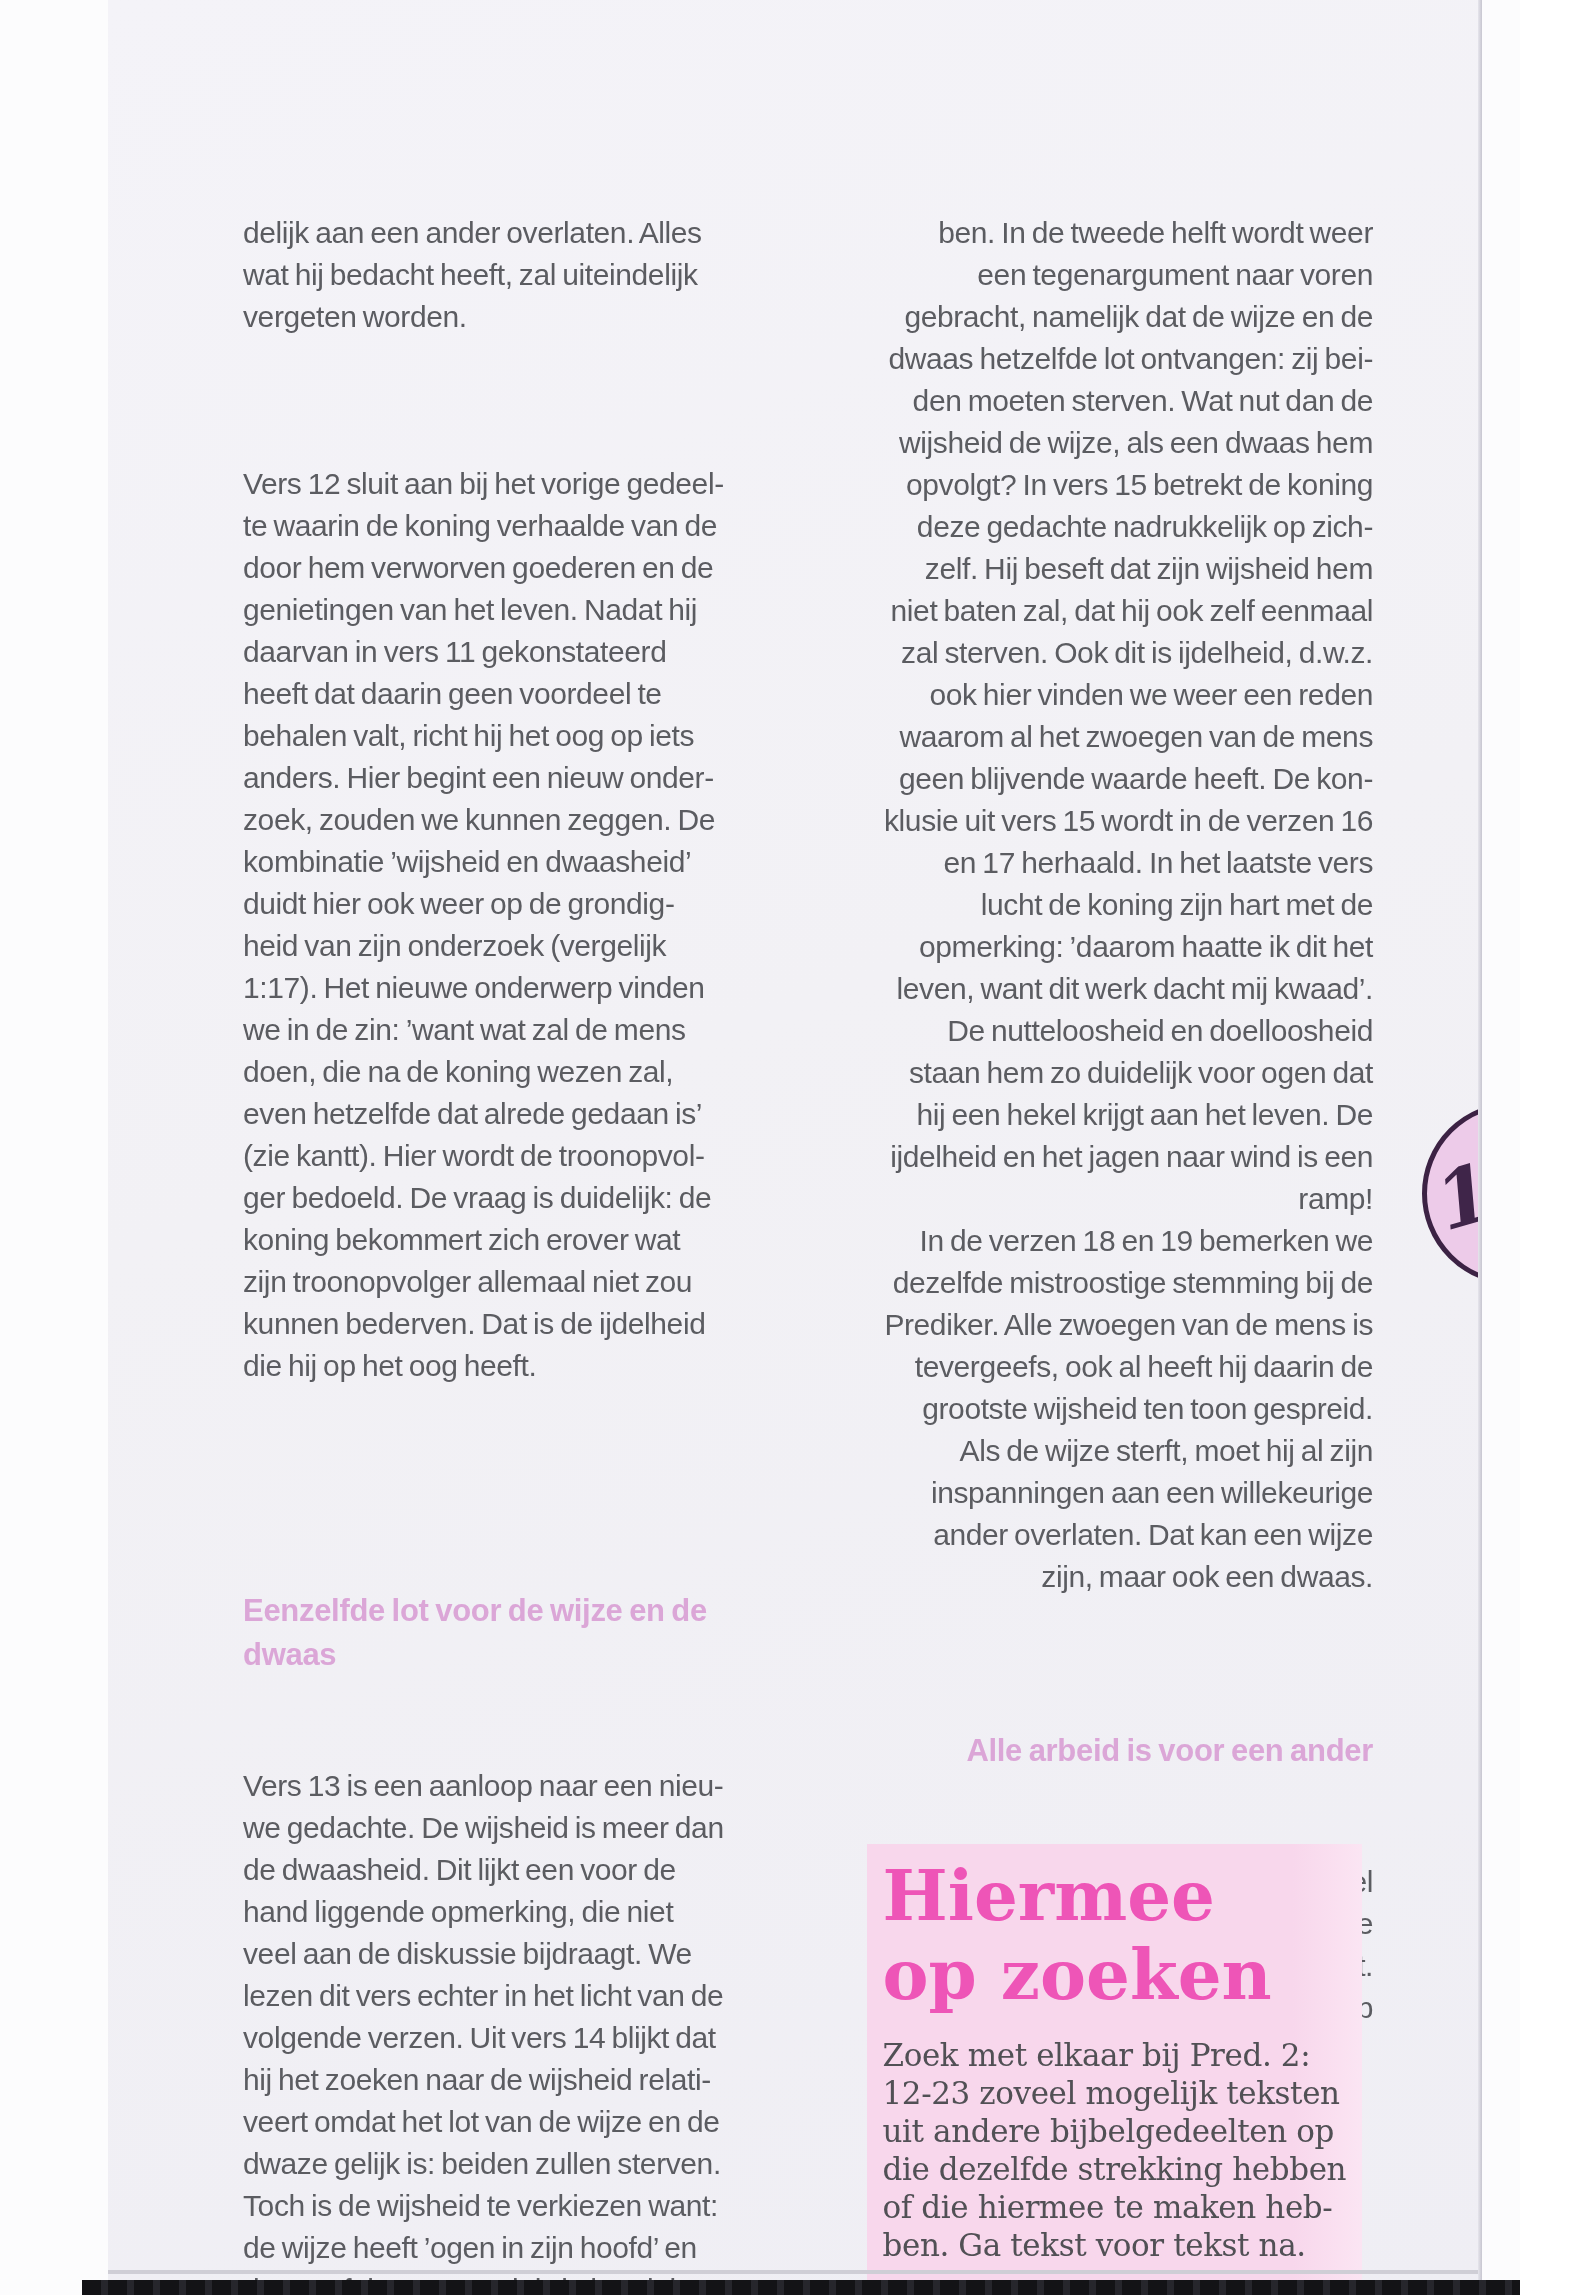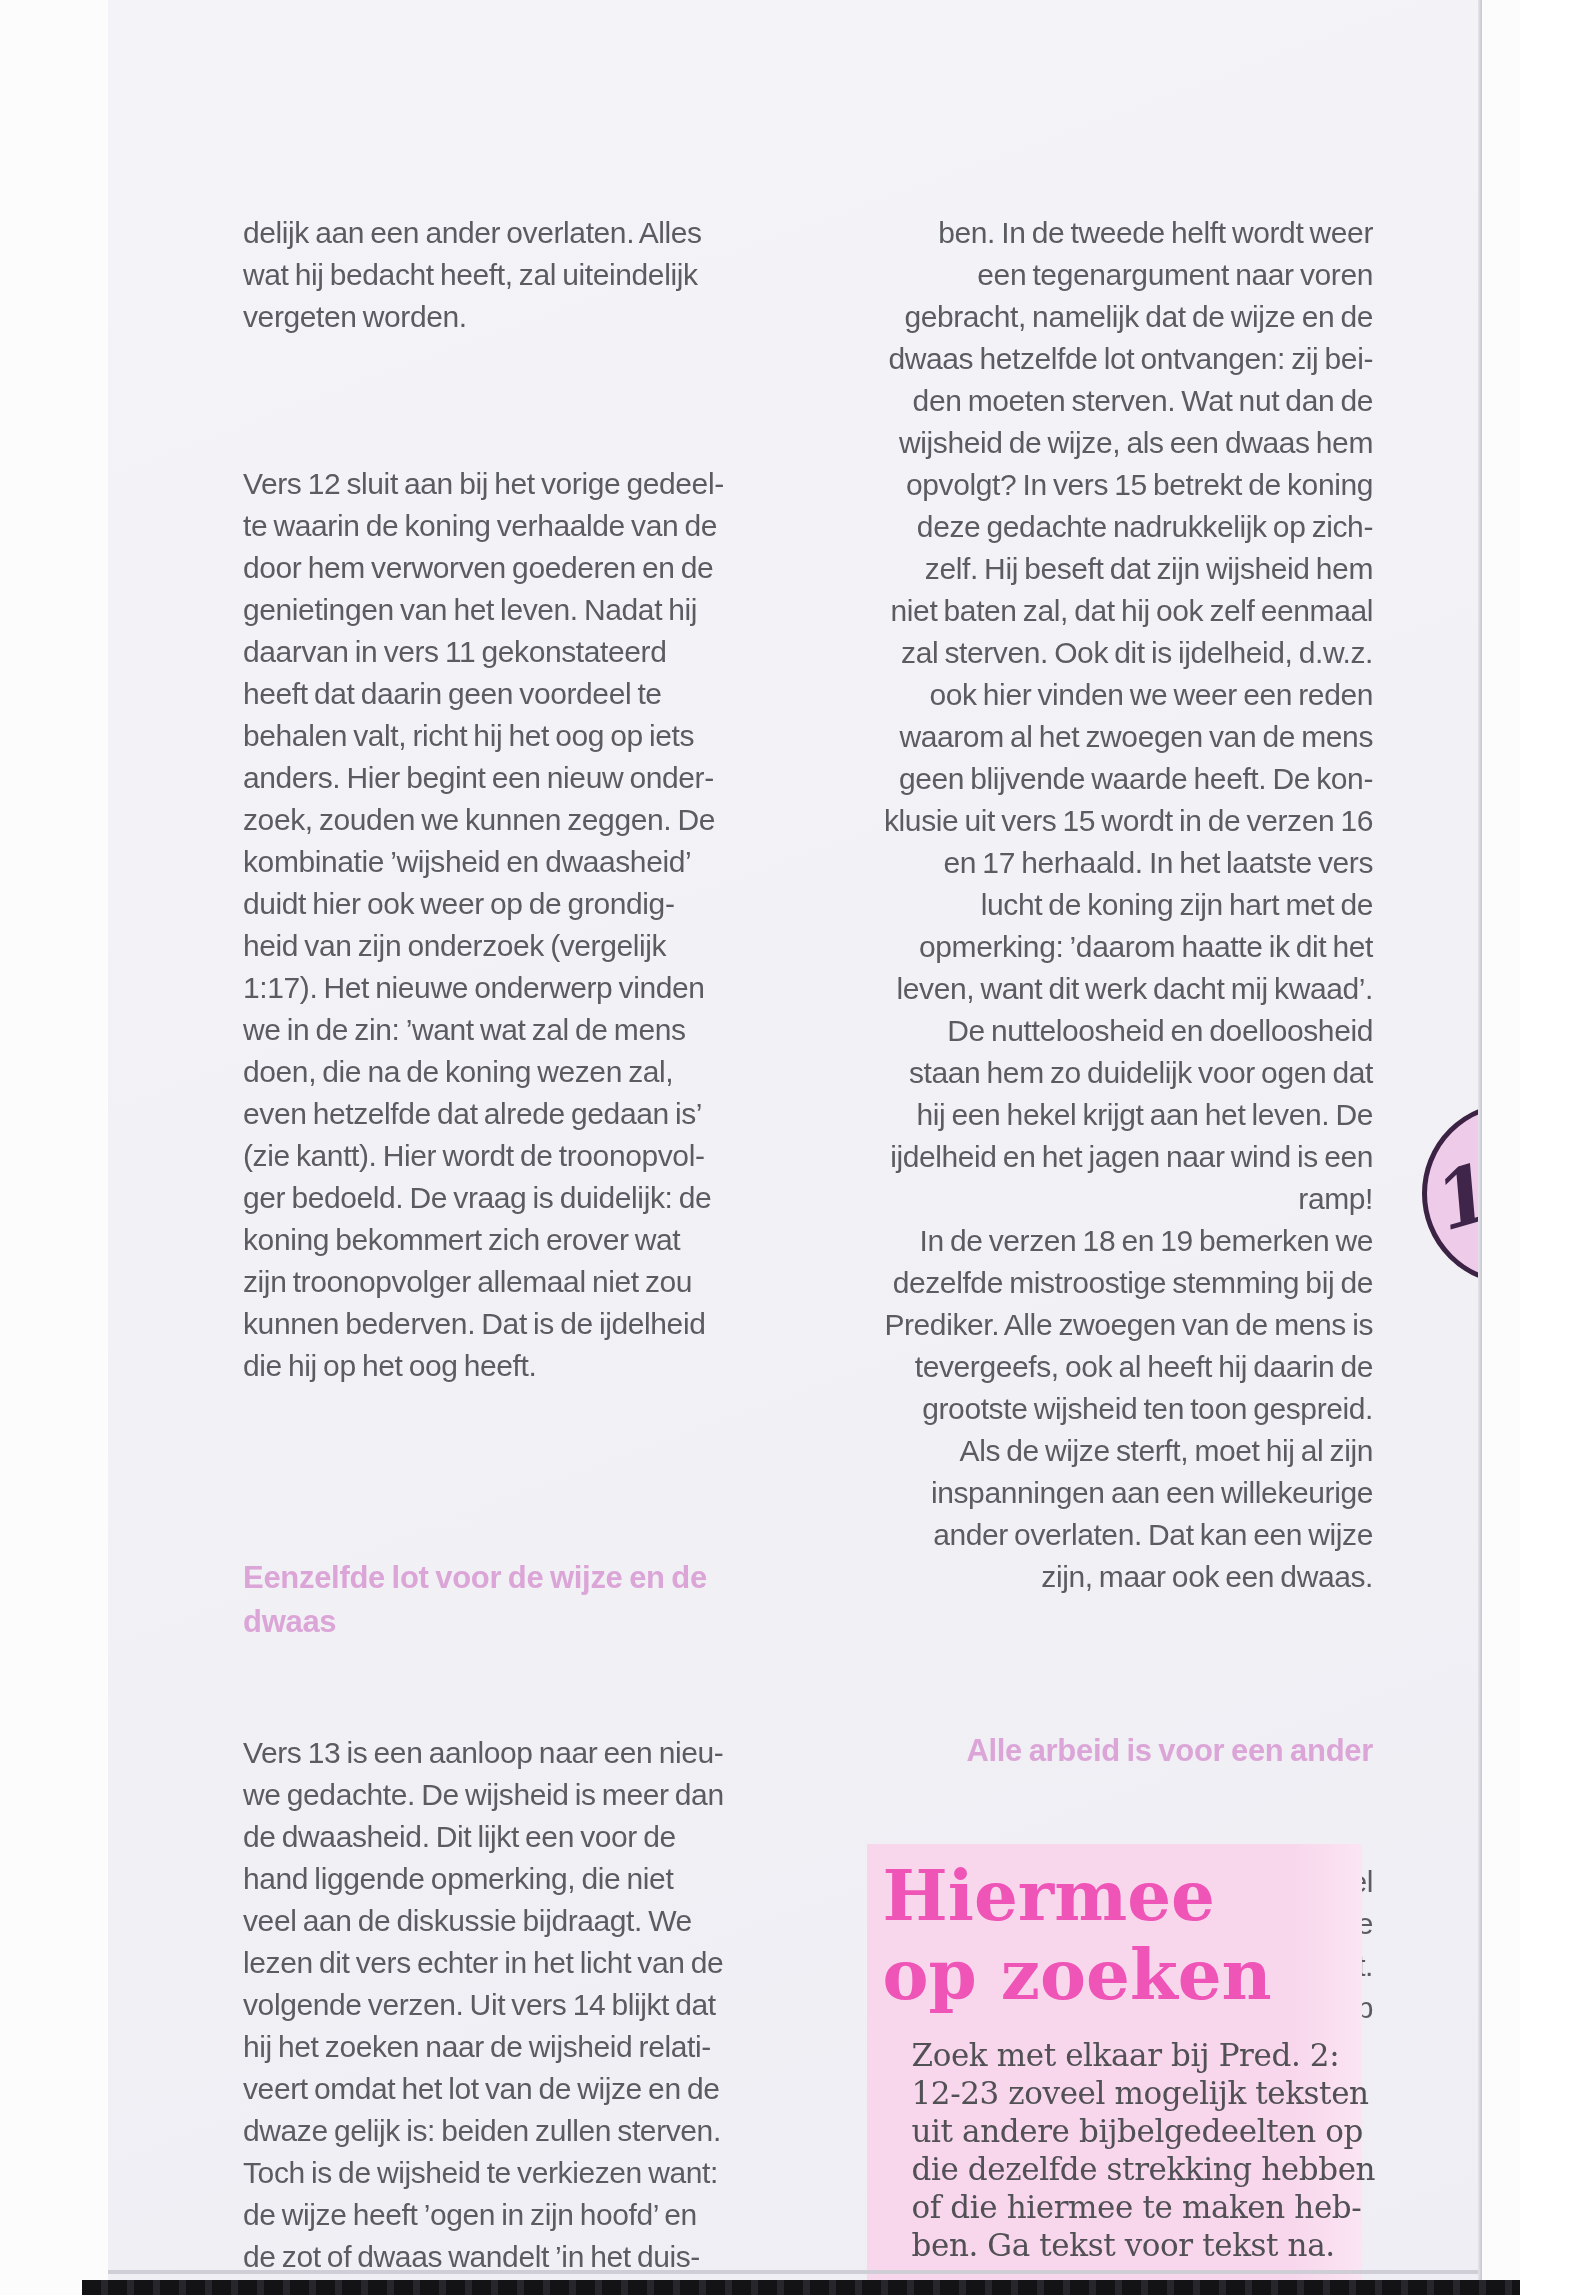--- a/index.html
+++ b/index.html
@@ -35,21 +35,21 @@
     font-size: 30px;
     line-height: 42px;
     letter-spacing: -0.4px;
     word-spacing: -1.7px;
     color: #5b5c61;
   }
   .col-left  { left: 135px; top: 128px; width: 531px; }
   .col-right { left: 730px; top: 128px; width: 535px; text-align: right; }
   .body-par { margin: 0; }
   .col-left .p1 { margin-bottom: 41px; }
-  .col-left .p2 { margin-bottom: 85px; }
+  .col-left .p2 { margin-bottom: 118px; }
   .col-right .p1 { margin-bottom: 47px; }
   .section-heading {
     margin: 0 0 4.3px 0;
     font-size: 31px;
     line-height: 44px;
     font-weight: bold;
     color: #dba6d7;
     white-space: pre;
     letter-spacing: -0.3px;
   }
@@ -70,21 +70,20 @@
     letter-spacing: 0px;
   }
   .infobox-body {
     margin-top: 22.4px;
     font-family: "DejaVu Serif", serif;
     font-size: 31px;
     line-height: 38px;
     color: #515055;
     white-space: pre;
     letter-spacing: -0.4px;
-    margin-left: 29px;
   }
   .page-note-circle {
     position: absolute; left: 1314px; top: 1102px;
     width: 183px; height: 183px;
     border-radius: 50%;
     border: 5.2px solid #3c2244;
     background: #edcbe9;
     box-sizing: border-box;
   }
   .circle-digits {

